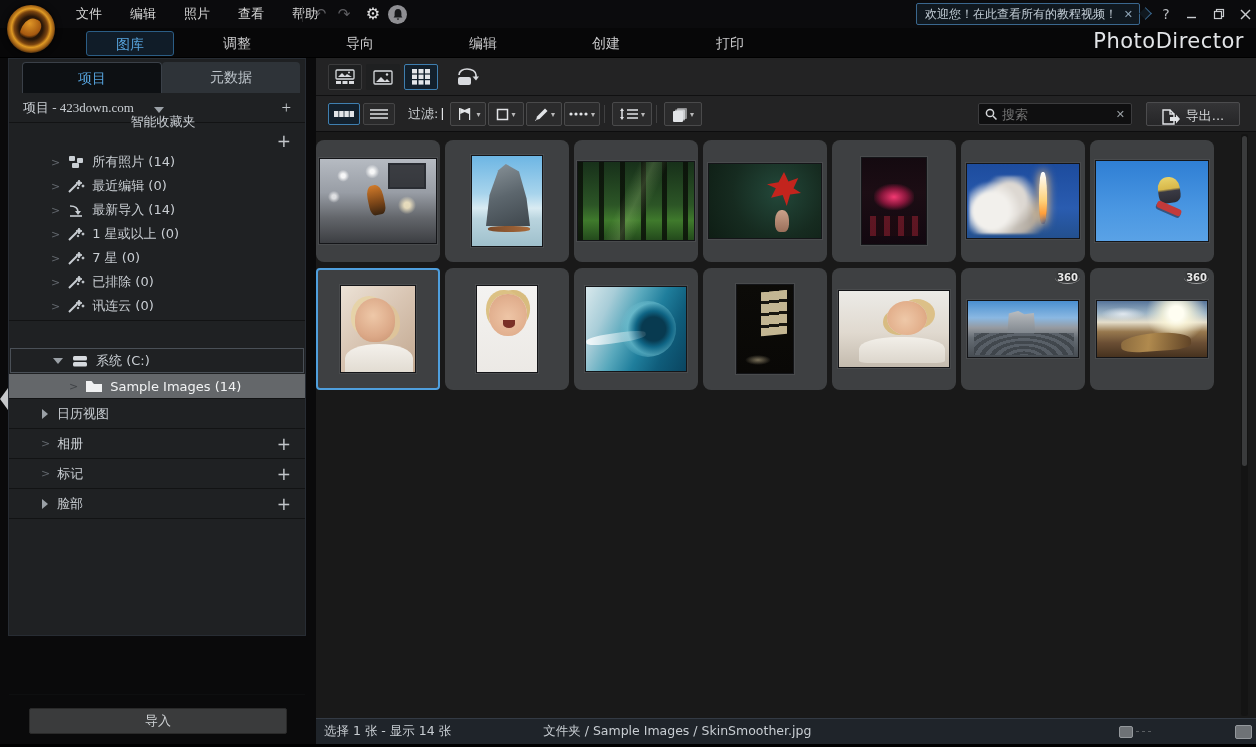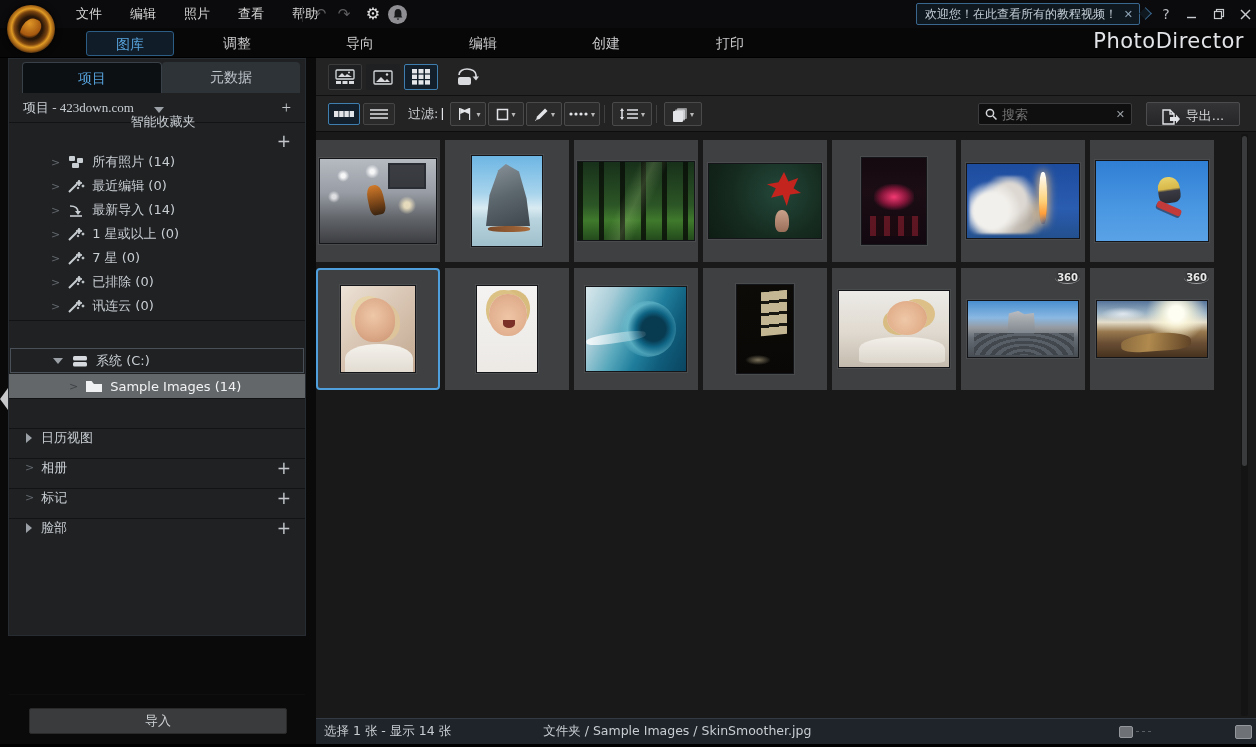--- a/index.html
+++ b/index.html
@@ -58,21 +58,21 @@
   .arrow-col { width:0; height:0; border-top:5px solid transparent; border-bottom:5px solid transparent; border-left:6px solid #9aa0a6; margin:0 9px 0 1px; }
   .chev { color:#63686e; font-size:11px; margin-right:7px; }
   .ticon { width:18px; height:14px; margin-right:7px; flex:none; }
   .sep { position:absolute; left:0; width:296px; height:1px; background:#121314; }
   #project-row { top:35px; height:28px; padding-left:14px;font-family:Liberation Serif, serif; }
   #smart-header { top:48px; height:27px; padding-left:12px;flex-direction:column; }
   .smart-item { height:24px; padding-left:42px; }
   #folders-header { top:262px; height:27px; padding-left:16px; }
   #drive-row { top:289px; height:25px; padding-left:42px; border:1px solid #4a5057; width:294px; margin-left:1px; }
   #folder-row { top:315px; height:24px; padding-left:60px; background:#64676a; color:#f2f3f4; }
-  .section-row { height:29px; padding-left:16px;margin-top:24px; }
+  .section-row { height:29px; padding-left:32px; }
   #import-sep { top:635px; background:#0e0f10; }
   #import-btn { position:absolute; left:20px; top:649px; width:258px; height:26px; background:#3a3b3c; border:1px solid #2a2a2a;
           border-radius:2px; color:#cfd2d5; font-size:13px; text-align:center; line-height:24px; }
 
   
   #gapstrip { position:absolute; left:306px; top:58px; width:10px; height:686px; background:#0a0a0b; }
 
   
   #main { position:absolute; left:316px; top:58px; width:940px; height:686px; background:#1d1d1e; }
   #toolbar1 { position:absolute; left:0; top:0; width:940px; height:38px; background:#232324; border-bottom:1px solid #101011; }
@@ -98,21 +98,21 @@
           border-radius:2px; display:flex; align-items:center; padding:0 6px; }
   #search-box input { background:transparent; border:none; outline:none; color:#cfd2d5; font-size:13px; width:108px;
           font-family:"DejaVu Sans",sans-serif; }
   #search-box .x { color:#9aa0a5; font-size:11px; margin-left:auto; }
   #export-btn { position:absolute; left:830px; top:6px; width:94px; height:24px; background:linear-gradient(#343436,#262628);
           border:1px solid #4c4c4e; border-radius:2px; display:flex; align-items:flex-end; justify-content:center; gap:6px;
           color:#d5d7d9; font-size:13px; }
 
   
   #grid { position:absolute; left:0; top:74px; width:940px; height:586px; background:#191919; }
-  .cell { position:absolute; width:124px; height:122px; background:#3e4042; border-radius:0; }
+  .cell { position:absolute; width:124px; height:122px; background:#3e4042; border-radius:8px; }
   .cell.sel { border:2px solid #4f9fdd; border-radius:4px; }
   .photo { position:absolute; left:50%; top:50%; transform:translate(-50%,-50%); border:1px solid #141518;
           box-shadow:0 0 0 1px rgba(255,255,255,.06); }
   .badge360 { position:absolute; right:5px; top:3px; font-size:10px; color:#e8e8e8; font-weight:bold; z-index:2;
           text-shadow:0 0 3px #000; border-bottom:1px solid rgba(255,255,255,.55); border-radius:50%; padding:1px 2px 0; }
   #scrollbar { position:absolute; left:925px; top:2px; width:7px; height:582px; background:#141414; border-radius:3px; }
   #scroll-thumb { position:absolute; left:1px; top:2px; width:5px; height:330px; background:#3a3b3c; border-radius:3px; }
 
   
   .c1{left:0;} .c2{left:129px;} .c3{left:258px;} .c4{left:387px;} .c5{left:516px;} .c6{left:645px;} .c7{left:774px;}

